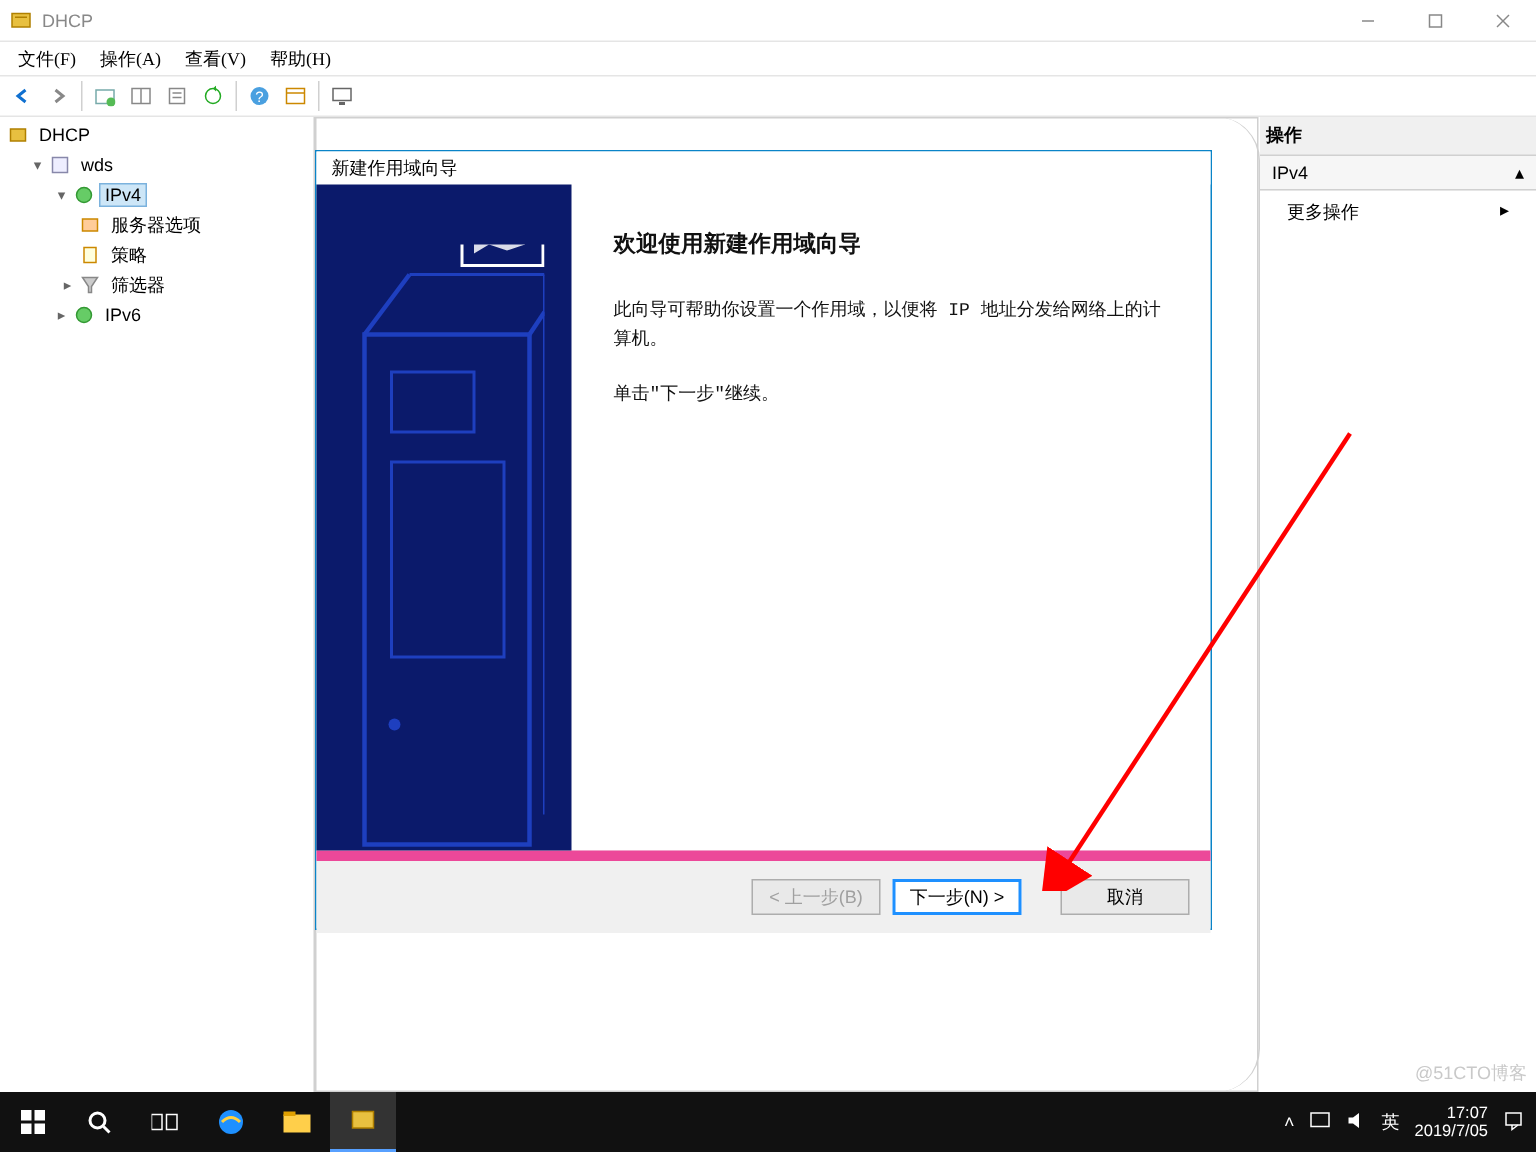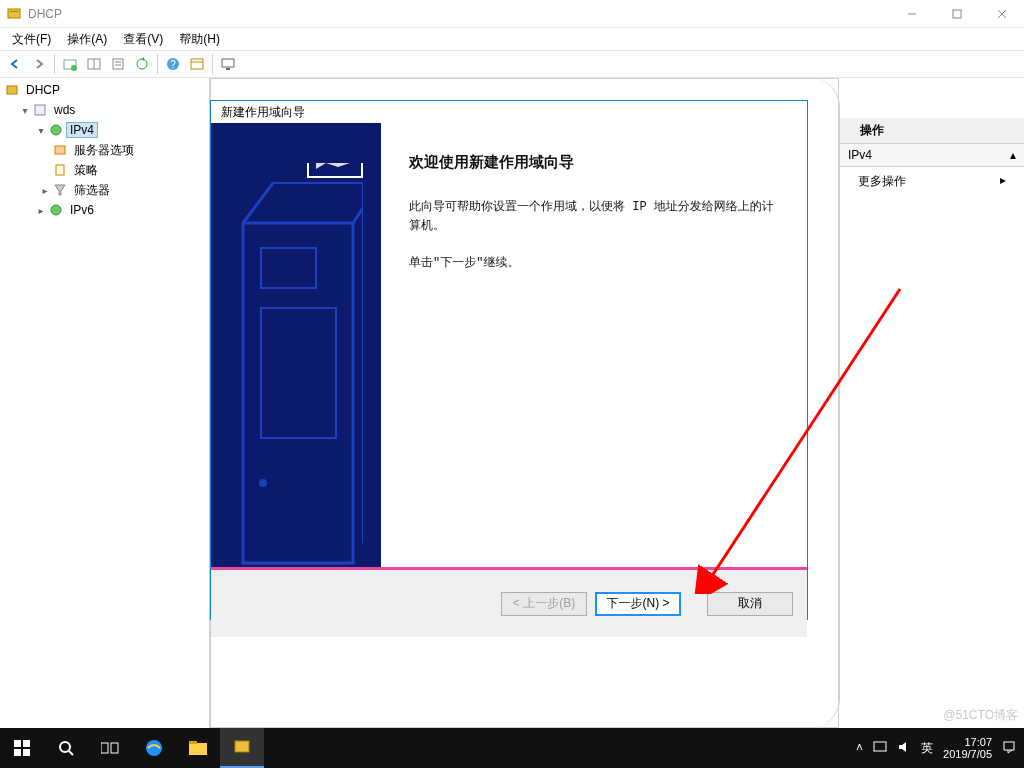--- a/index.html
+++ b/index.html
@@ -8,53 +8,53 @@
 
 .titlebar { height: 28px; display: flex; align-items: center; background: #fff; border-bottom: 1px solid #e5e5e5; }
 .titlebar .app-icon { width: 16px; height: 16px; margin: 0 6px; }
 .titlebar .title { font-size: 12px; color: #888; flex: 1; }
 .win-btns { display: flex; }
 .win-btn { width: 45px; height: 28px; display: flex; align-items: center; justify-content: center; color: #888; font-size: 12px; }
 .win-btn svg { stroke: #888; }
 
 
 .menubar { height: 22px; display: flex; align-items: center; padding: 0 4px; background: #fff; font-size: 12px; color: #000; }
-.menubar .mitem { padding: 2px 8px; }
+.menubar .mitem { padding: 2px 8px; font-family: Liberation Serif, serif; }
 
 
 .toolbar { height: 28px; display: flex; align-items: center; padding: 0 4px; background: #fff; border-top: 1px solid #e5e5e5; border-bottom: 1px solid #e5e5e5; gap: 2px; }
 .tbtn { width: 22px; height: 22px; display: flex; align-items: center; justify-content: center; border: 1px solid transparent; }
 .tsep { width: 1px; height: 20px; background: #d0d0d0; margin: 0 2px; }
 
 
 .main { display: flex; height: calc(768px - 28px - 22px - 28px - 40px); }
 .tree-pane { width: 210px; border-right: 1px solid #d0d0d0; padding: 2px 0; font-size: 12px; overflow: auto; }
 .content-pane { flex: 1; background: #fff; position: relative; border-right: 1px solid #d0d0d0; border-radius: 29px; }
 .actions-pane { width: 184px; font-size: 12px; }
-.actions-hdr { background: #f0f0f0; padding: 4px 20px; border-bottom: 1px solid #d0d0d0; font-weight: bold; margin-top: 40px; }
+.actions-hdr { background: #f0f0f0; padding: 4px 4px; border-bottom: 1px solid #d0d0d0; font-weight: bold; }
 .actions-sel { background: #f6f6f6; padding: 4px 8px; border-bottom: 1px solid #d0d0d0; display:flex; justify-content:space-between; align-items:center;}
 .actions-item { padding: 6px 18px; }
 
 
 .tree-row { display: flex; align-items: center; height: 20px; padding-left: 4px; white-space: nowrap; }
 .tw { width: 14px; height: 14px; display:flex; align-items:center; justify-content:center; color:#666; font-size:10px; }
 .tree-row .lbl { padding: 1px 4px; }
 .tree-row.sel .lbl { background: #cde6f7; border: 1px solid #7bb2dd; padding: 0 3px; }
 .ind0 { padding-left: 4px; } .ind1 { padding-left: 18px; } .ind2 { padding-left: 34px; } .ind3 { padding-left: 38px; }
 
 
 .wizard { position: absolute; left: 0; top: 22px; width: 598px; height: 520px; border: 1px solid #0a84c8; background: #fff; }
 .wiz-title { height: 22px; font-size: 12px; padding: 3px 10px; background: #fff; }
 .wiz-body { display:flex; height: calc(520px - 22px - 54px); justify-content: center; }
 .wiz-banner { width: 170px; background: #0b1a6b; position:relative; }
 .wiz-banner .server { position:absolute; left:22px; top:40px; }
 .wiz-right { flex:1; padding: 30px 28px 10px 28px; font-size: 12px; color:#111; }
 .wiz-h1 { font-size: 15px; font-weight: bold; margin-bottom: 26px; }
 .wiz-p { margin-bottom: 18px; line-height: 1.6; font-family: Liberation Mono, monospace; }
-.wiz-footer { height: 70px; border-top: 3px solid #ec4899; background: #f0f0f0; display:flex; align-items:center; justify-content:flex-end; padding: 0 14px; gap: 8px; }
+.wiz-footer { height: 55px; border-top: 7px solid #ec4899; background: #f0f0f0; display:flex; align-items:center; justify-content:flex-end; padding: 0 14px; gap: 8px; }
 .btn { min-width: 86px; height: 24px; font-size: 12px; background: #e9e9e9; border: 1px solid #adadad; display:flex; align-items:center; justify-content:center; }
 .btn.disabled { color:#a0a0a0; }
 .btn.primary { background:#fff; border:2px solid #1e90ff; }
 
 .red-arrow { position:absolute; left: 480px; top: 206px; pointer-events:none; }
 
 .content-back { position:absolute; left:0; right:0; top:0; bottom:0; border:1px solid #d0d0d0; margin:0; }
 
 
 .taskbar { height: 40px; background: #111; display:flex; align-items:center; color:#fff; font-size:12px; }

